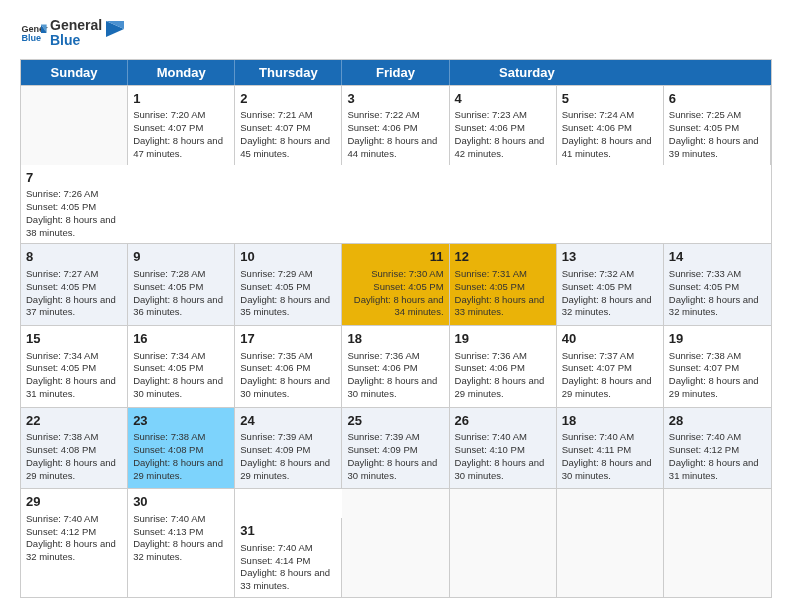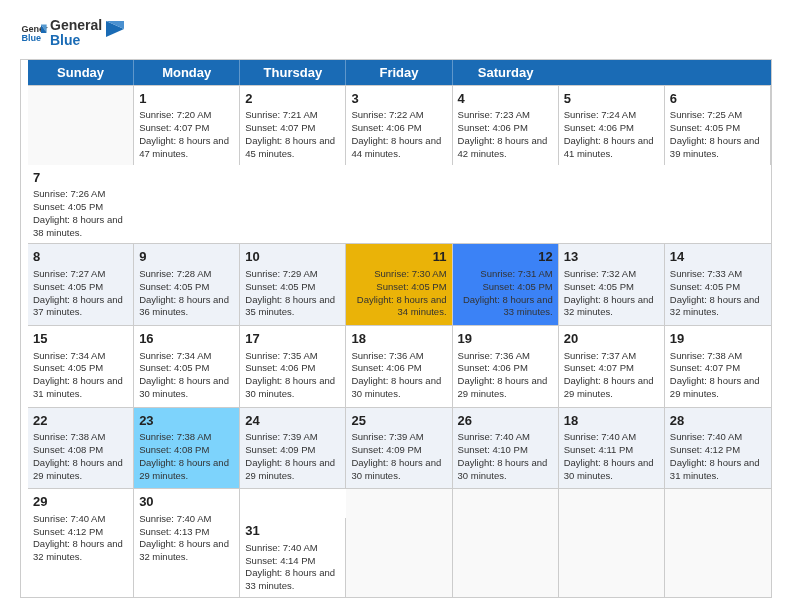--- a/index.html
+++ b/index.html
@@ -43,36 +43,35 @@
     }
     .subtitle {
       font-size: 15px;
       color: #555;
     }
     .calendar {
       flex: 1;
       display: flex;
       flex-direction: column;
       border: 1px solid #ccc;
-      padding-left: 7px;
     }
     .cal-header-row {
       display: grid;
       grid-template-columns: repeat(7, 1fr);
       background: #1a6bb5;
     }
     .cal-header-cell {
       color: #fff;
       font-size: 13px;
       font-weight: bold;
       text-align: center;
       padding: 5px 2px;
       border-right: 1px solid rgba(255,255,255,0.3);
     }
-    .cal-header-cell:last-child { border-right: none; }
+    .cal-header-cell:last-child { border-right: none; text-align: right; }
     .cal-body {
       display: flex;
       flex-direction: column;
       flex: 1;
     }
     .cal-row {
       display: grid;
       grid-template-columns: repeat(7, 1fr);
       flex: 1;
       border-top: 1px solid #ccc;
@@ -145,31 +144,31 @@
           <div class="cal-cell" style="background: rgb(255, 255, 255);"><span class="day-num">4</span>Sunrise: 7:23 AM<br>Sunset: 4:06 PM<br>Daylight: 8 hours and 42 minutes.</div>
           <div class="cal-cell" style="background: rgb(255, 255, 255);"><span class="day-num">5</span>Sunrise: 7:24 AM<br>Sunset: 4:06 PM<br>Daylight: 8 hours and 41 minutes.</div>
           <div class="cal-cell" style="background: rgb(255, 255, 255);"><span class="day-num">6</span>Sunrise: 7:25 AM<br>Sunset: 4:05 PM<br>Daylight: 8 hours and 39 minutes.</div>
           <div class="cal-cell" style="background: rgb(255, 255, 255);"><span class="day-num">7</span>Sunrise: 7:26 AM<br>Sunset: 4:05 PM<br>Daylight: 8 hours and 38 minutes.</div>
         </div>
         <div class="cal-row">
           <div class="cal-cell" style="background: rgb(238, 242, 248);"><span class="day-num">8</span>Sunrise: 7:27 AM<br>Sunset: 4:05 PM<br>Daylight: 8 hours and 37 minutes.</div>
           <div class="cal-cell" style="background: rgb(238, 242, 248);"><span class="day-num">9</span>Sunrise: 7:28 AM<br>Sunset: 4:05 PM<br>Daylight: 8 hours and 36 minutes.</div>
           <div class="cal-cell" style="background: rgb(238, 242, 248);"><span class="day-num">10</span>Sunrise: 7:29 AM<br>Sunset: 4:05 PM<br>Daylight: 8 hours and 35 minutes.</div>
           <div class="cal-cell" style="background: #eab308; text-align: right;"><span class="day-num">11</span>Sunrise: 7:30 AM<br>Sunset: 4:05 PM<br>Daylight: 8 hours and 34 minutes.</div>
-          <div class="cal-cell" style="background: #3b82f6; text-align: right;"><span class="day-num">12</span>Sunrise: 7:31 AM<br>Sunset: 4:05 PM<br>Daylight: 8 hours and 33 minutes.</div>
+          <div class="cal-cell" style="background: #eab308;"><span class="day-num">12</span>Sunrise: 7:31 AM<br>Sunset: 4:05 PM<br>Daylight: 8 hours and 33 minutes.</div>
           <div class="cal-cell" style="background: rgb(238, 242, 248);"><span class="day-num">13</span>Sunrise: 7:32 AM<br>Sunset: 4:05 PM<br>Daylight: 8 hours and 32 minutes.</div>
           <div class="cal-cell" style="background: rgb(238, 242, 248);"><span class="day-num">14</span>Sunrise: 7:33 AM<br>Sunset: 4:05 PM<br>Daylight: 8 hours and 32 minutes.</div>
         </div>
         <div class="cal-row">
           <div class="cal-cell" style="background: rgb(255, 255, 255);"><span class="day-num">15</span>Sunrise: 7:34 AM<br>Sunset: 4:05 PM<br>Daylight: 8 hours and 31 minutes.</div>
           <div class="cal-cell" style="background: rgb(255, 255, 255);"><span class="day-num">16</span>Sunrise: 7:34 AM<br>Sunset: 4:05 PM<br>Daylight: 8 hours and 30 minutes.</div>
           <div class="cal-cell" style="background: rgb(255, 255, 255);"><span class="day-num">17</span>Sunrise: 7:35 AM<br>Sunset: 4:06 PM<br>Daylight: 8 hours and 30 minutes.</div>
           <div class="cal-cell" style="background: rgb(255, 255, 255);"><span class="day-num">18</span>Sunrise: 7:36 AM<br>Sunset: 4:06 PM<br>Daylight: 8 hours and 30 minutes.</div>
           <div class="cal-cell" style="background: rgb(255, 255, 255);"><span class="day-num">19</span>Sunrise: 7:36 AM<br>Sunset: 4:06 PM<br>Daylight: 8 hours and 29 minutes.</div>
-          <div class="cal-cell" style="background: rgb(255, 255, 255);"><span class="day-num">20</span>Sunrise: 7:37 AM<br>Sunset: 4:07 PM<br>Daylight: 8 hours and 29 minutes.</div>
+          <div class="cal-cell" style="background: rgb(255, 255, 255);"><span class="day-num">40</span>Sunrise: 7:37 AM<br>Sunset: 4:07 PM<br>Daylight: 8 hours and 29 minutes.</div>
           <div class="cal-cell" style="background: rgb(255, 255, 255);"><span class="day-num">19</span>Sunrise: 7:38 AM<br>Sunset: 4:07 PM<br>Daylight: 8 hours and 29 minutes.</div>
         </div>
         <div class="cal-row">
           <div class="cal-cell" style="background: rgb(238, 242, 248);"><span class="day-num">22</span>Sunrise: 7:38 AM<br>Sunset: 4:08 PM<br>Daylight: 8 hours and 29 minutes.</div>
           <div class="cal-cell" style="background: #7dd3fc;"><span class="day-num">23</span>Sunrise: 7:38 AM<br>Sunset: 4:08 PM<br>Daylight: 8 hours and 29 minutes.</div>
           <div class="cal-cell" style="background: rgb(238, 242, 248);"><span class="day-num">24</span>Sunrise: 7:39 AM<br>Sunset: 4:09 PM<br>Daylight: 8 hours and 29 minutes.</div>
           <div class="cal-cell" style="background: rgb(238, 242, 248);"><span class="day-num">25</span>Sunrise: 7:39 AM<br>Sunset: 4:09 PM<br>Daylight: 8 hours and 30 minutes.</div>
           <div class="cal-cell" style="background: rgb(238, 242, 248);"><span class="day-num">26</span>Sunrise: 7:40 AM<br>Sunset: 4:10 PM<br>Daylight: 8 hours and 30 minutes.</div>
           <div class="cal-cell" style="background: rgb(238, 242, 248);"><span class="day-num">18</span>Sunrise: 7:40 AM<br>Sunset: 4:11 PM<br>Daylight: 8 hours and 30 minutes.</div>
           <div class="cal-cell" style="background: rgb(238, 242, 248);"><span class="day-num">28</span>Sunrise: 7:40 AM<br>Sunset: 4:12 PM<br>Daylight: 8 hours and 31 minutes.</div>

